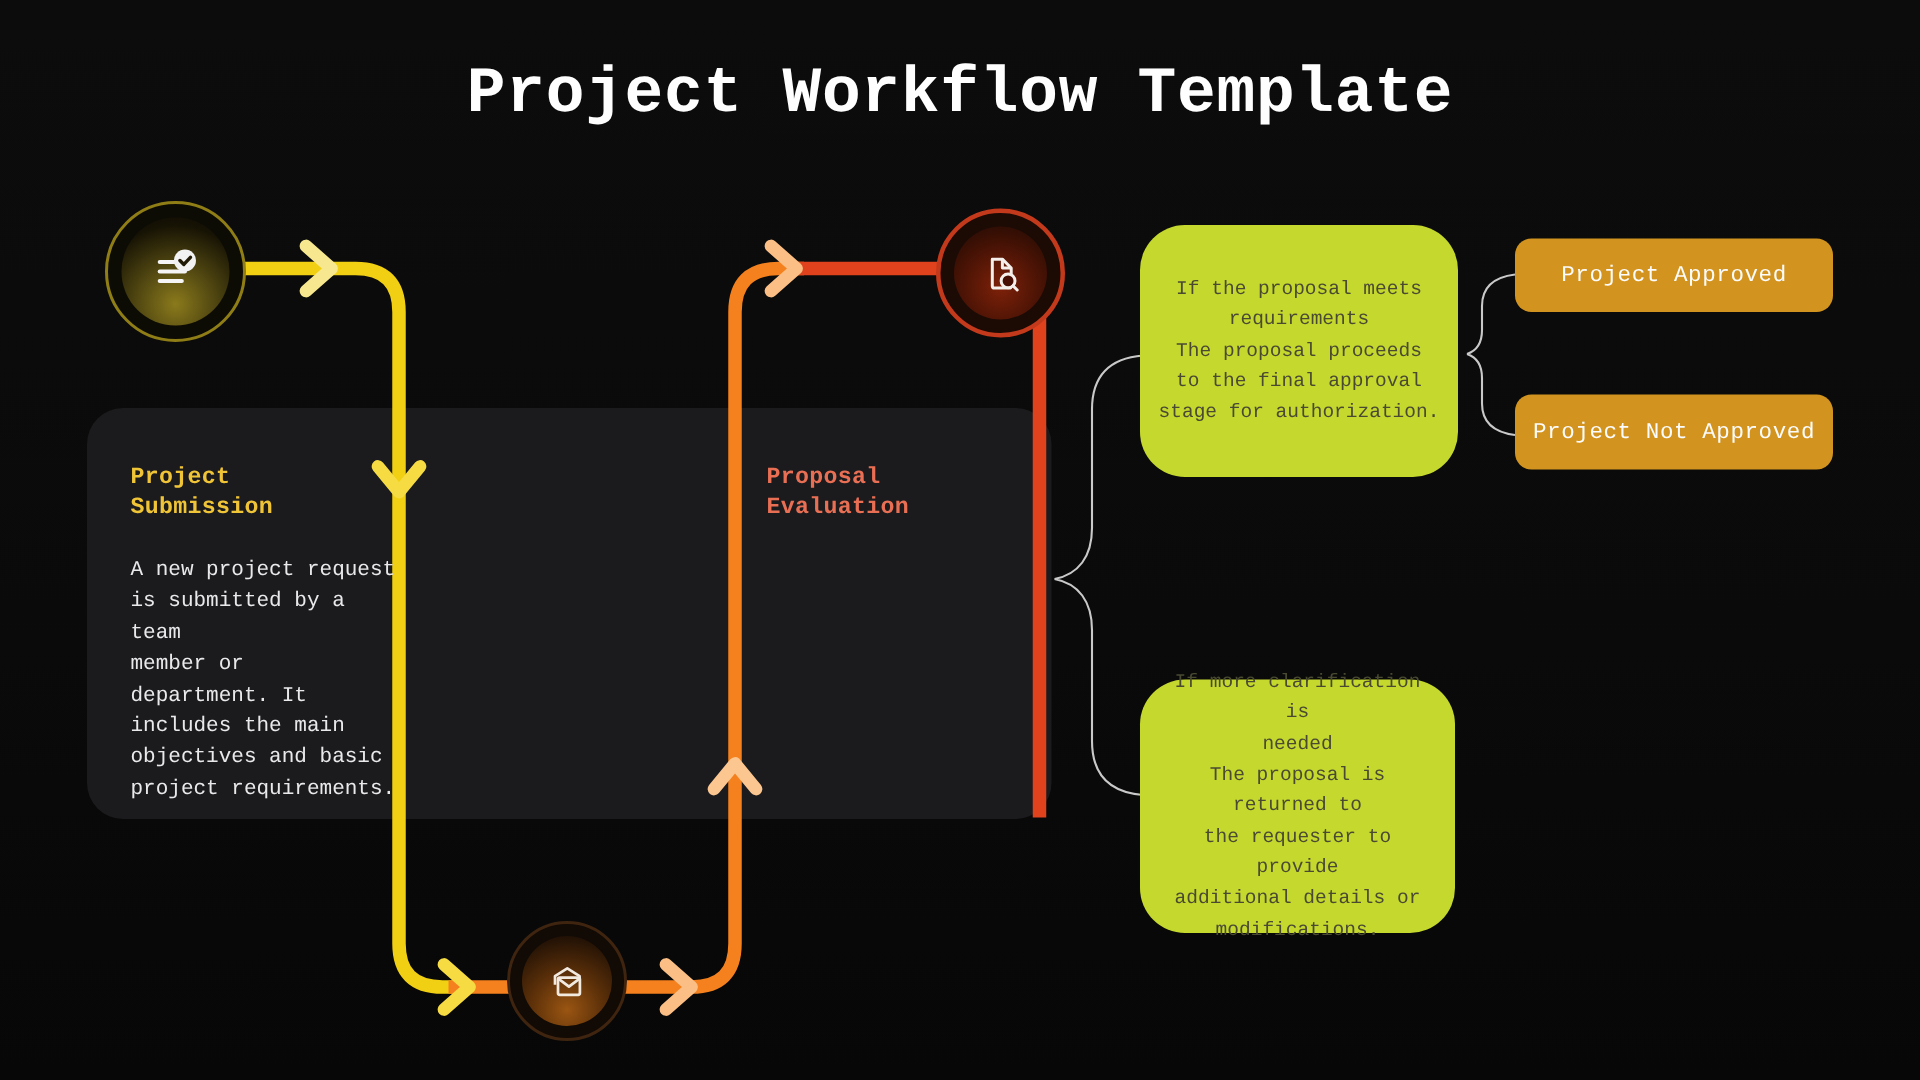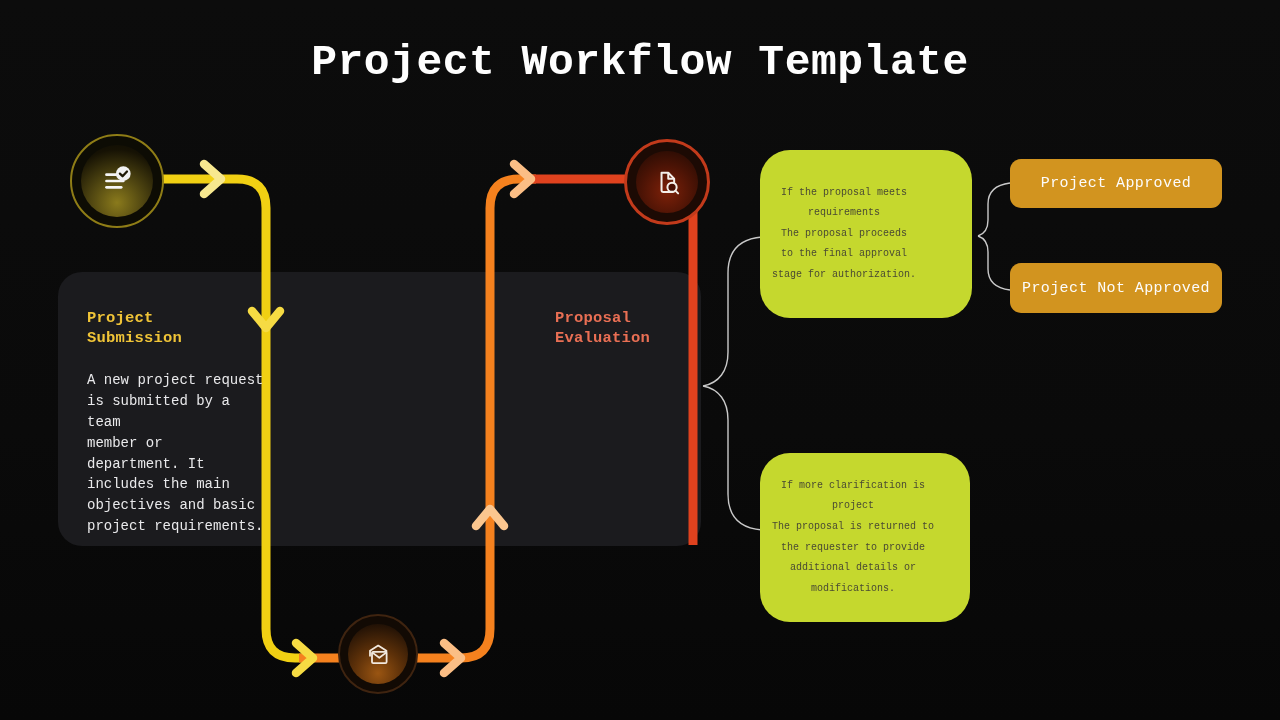--- a/index.html
+++ b/index.html
@@ -32,22 +32,22 @@
     background:radial-gradient(circle at 50% 65%,#7e2109 0%,#4a1305 52%,#200a03 96%);}
   
   .step{color:#e9e9eb;}
   .step-title{font-size:15.5px;font-weight:700;line-height:1.27;white-space:pre-line;letter-spacing:.2px;}
   .step-body{margin-top:22px;font-size:14px;line-height:20.8px;white-space:pre-line;color:#e9e9eb;}
   #step-1{left:87px;top:309px;width:178px;}
   #step-2{left:299px;top:309px;width:182px;}
   #step-3{left:511px;top:309px;width:178px;}
   
   .outcome{
-    background:#c5d82e;border-radius:30px;display:flex;align-items:center;
-    text-align:center;color:#4a4a33;font-size:10px;line-height:20.6px;
+    background:#c5d82e;border-radius:30px;display:flex;align-items:center;justify-content:center;
+    text-align:center;color:#4a4a33;font-size:13px;line-height:20.6px;
   }
   .outcome-text{white-space:pre-line;padding:0 12px;}
   #outcome-approved-path{left:760px;top:150px;width:212px;height:168px;}
   #outcome-clarification{left:760px;top:453px;width:210px;height:169px;}
   
   .pill{
     background:#d2941f;border-radius:11px;display:flex;align-items:center;justify-content:center;
     color:#fcfcfc;font-size:15px;letter-spacing:.4px;cursor:pointer;
   }
   #pill-approved{left:1010px;top:159px;width:212px;height:49px;}
@@ -121,34 +121,34 @@
 is submitted by a team
 member or
 department. It
 includes the main
 objectives and basic
 project requirements.</div>
   </div>
   <div id="step-2" class="abs step">
   </div>
   <div id="step-3" class="abs step">
-    <div class="step-title" style="color: rgb(233, 111, 84); margin-left: 44px;">Proposal
+    <div class="step-title" style="color: rgb(233, 111, 84);">Proposal
 Evaluation</div>
   </div>
 
   <div id="outcome-approved-path" class="abs outcome" style="background: rgb(197, 216, 46);">
     <div class="outcome-text">If the proposal meets
 requirements
 The proposal proceeds
 to the final approval
 stage for authorization.</div>
   </div>
   <div id="outcome-clarification" class="abs outcome" style="background: rgb(197, 216, 46);">
     <div class="outcome-text">If more clarification is
-project
+needed
 The proposal is returned to
 the requester to provide
 additional details or
 modifications.</div>
   </div>
 
   <div id="pill-approved" class="abs pill" style="background: rgb(210, 148, 31);">
     <span>Project Approved</span>
   </div>
   <div id="pill-not-approved" class="abs pill" style="background: rgb(210, 148, 31);">

